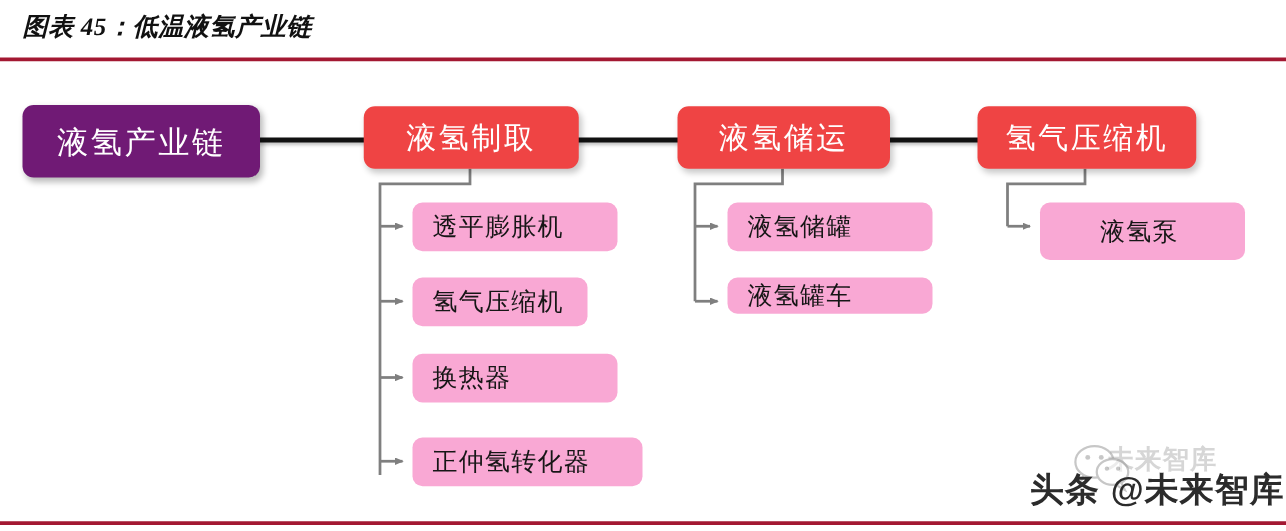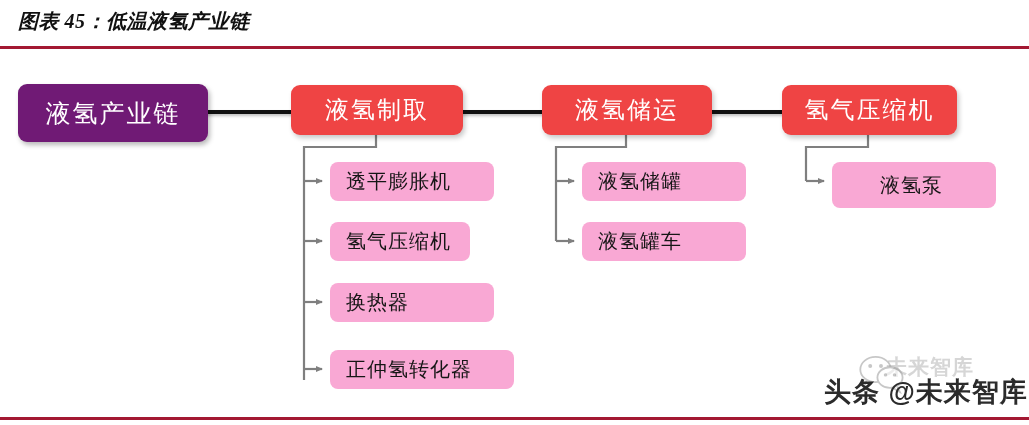--- a/index.html
+++ b/index.html
@@ -192,21 +192,21 @@
   <div class="node node-leaf" style="left:330px; top:283px; width:164px; height:39px;align-items:center;">
     <span>换热器</span>
   </div>
   <div class="node node-leaf" style="left:330px; top:350px; width:184px; height:39px;">
     <span>正仲氢转化器</span>
   </div>
 
   <div class="node node-leaf" style="left:582px; top:162px; width:164px; height:39px;">
     <span>液氢储罐</span>
   </div>
-  <div class="node node-leaf" style="left:582px; top:222px; width:164px; height:39px;">
+  <div class="node node-leaf" style="left:582px; top:222px; width:164px; height:29px;">
     <span>液氢罐车</span>
   </div>
 
   <div class="node node-leaf" style="left:832px; top:162px; width:164px; height:46px;padding-left:48px;">
     <span>液氢泵</span>
   </div>
 
   <div id="watermark">
     <div id="wm-faint">未来智库</div>
     <svg id="wm-wechat" viewBox="0 0 60 44" xmlns="http://www.w3.org/2000/svg">

